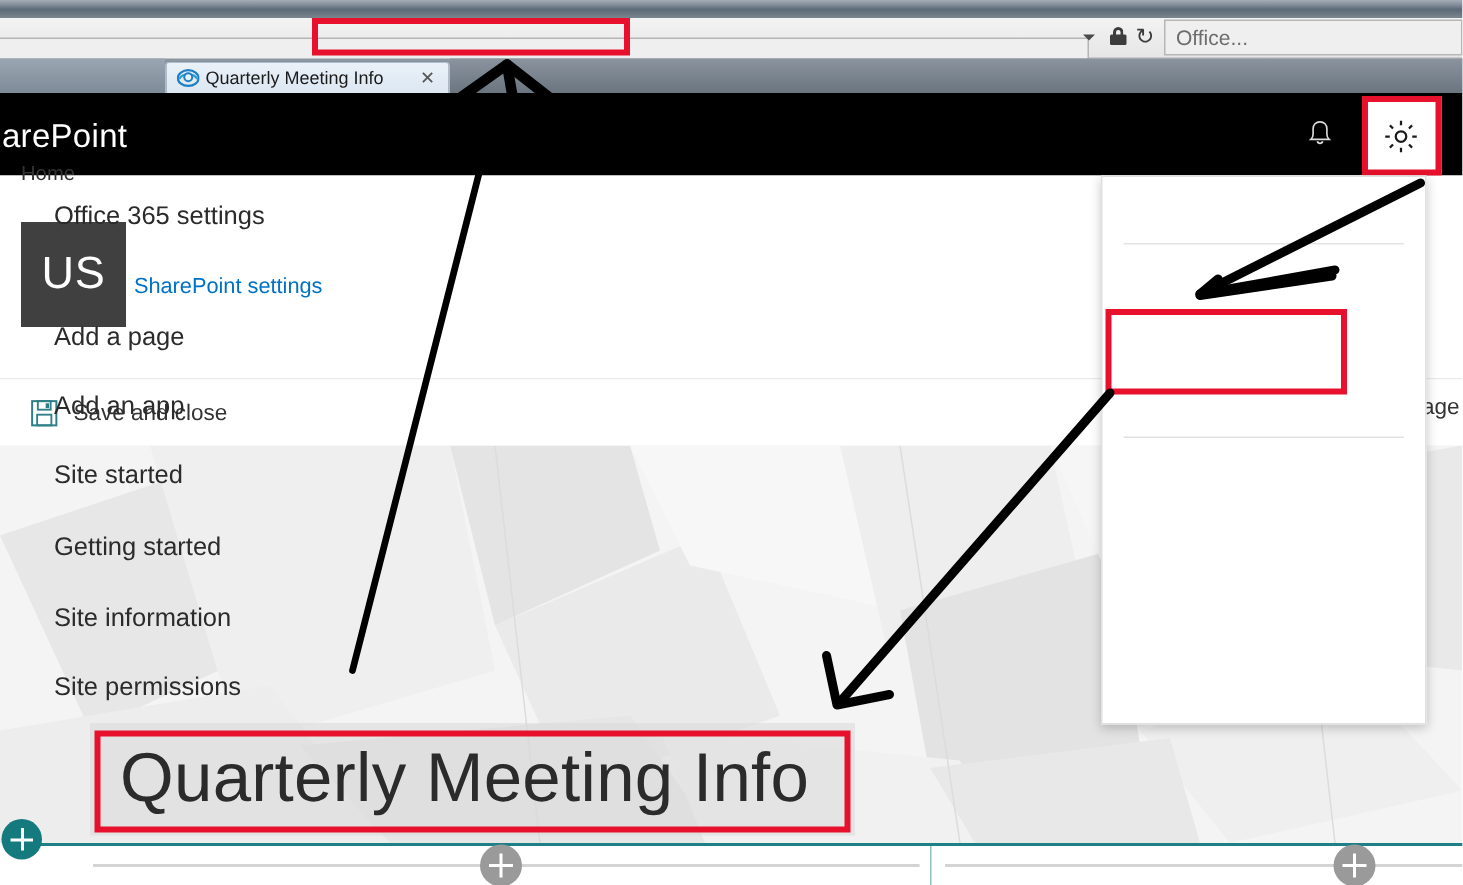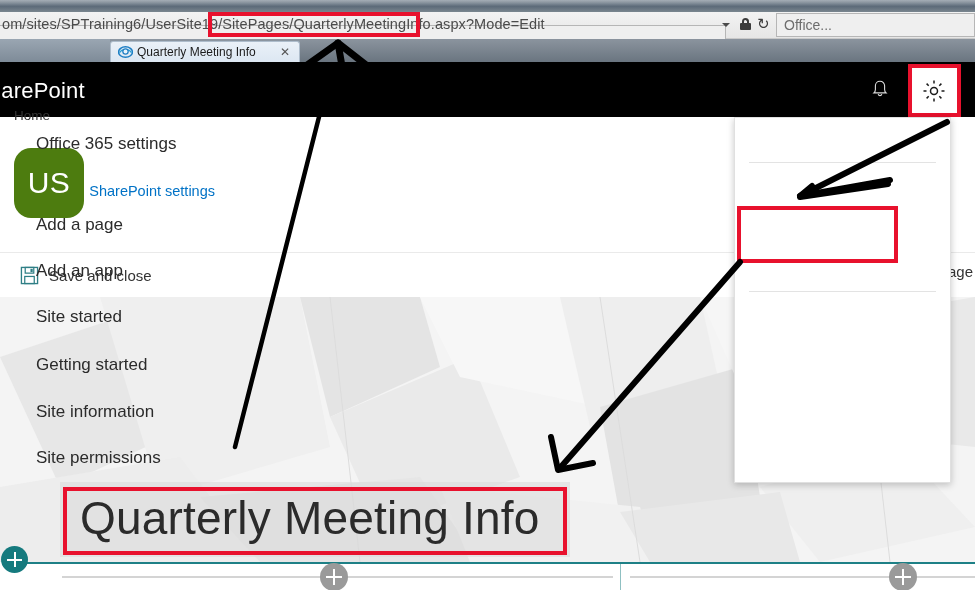--- a/index.html
+++ b/index.html
@@ -172,27 +172,26 @@
     background: #ffffff;
     border-bottom: 1px solid #eaeaea;
   }
   .breadcrumb {
     position: absolute; left: 14px; top: 108px;
     font-size: 13.5px; color: #333;
   }
   .site-logo {
     position: absolute; left: 14px; top: 148px;
     width: 70px; height: 70px;
-    background: #4d7c0f;
+    background: #404040;
     color: #ffffff;
     font-size: 30px;
     font-weight: 300;
     display: flex; align-items: center; justify-content: center;
     letter-spacing: .5px;
-    border-radius: 17px;
   }
   .site-title {
     position: absolute; left: 106px; top: 163px;
     font-size: 33px; color: #333333;
     font-weight: 300;
     letter-spacing: .3px;
     white-space: nowrap;
   }
 
   .command-bar {
@@ -355,21 +354,20 @@
 
 <div id="screen">
 
   <div class="ie-top">
     <div class="ie-top-sheen"></div>
   </div>
 
   <div class="addr-row">
     <div class="addr-field"></div>
   </div>
-  <div class="addr-text">om/sites/SPTraining6/UserSite19/SitePages/QuarterlyMeetingInfo.aspx?Mode=Edit</div>
   <div class="addr-dropdown"></div>
   <div class="lock-icon">
     <div class="lock-shackle"></div>
     <div class="lock-body"></div>
   </div>
   <div class="refresh-icon">↻</div>
   <div class="search-field"></div>
   <div class="search-text">Office...</div>
 
   <div class="tab-strip"></div>

